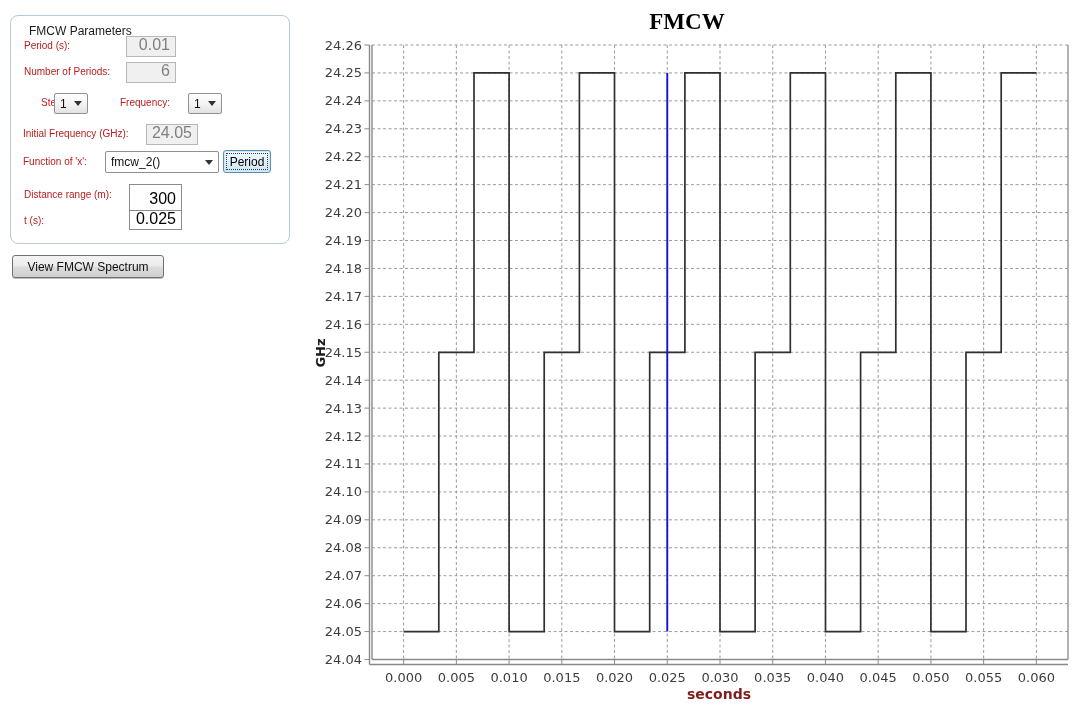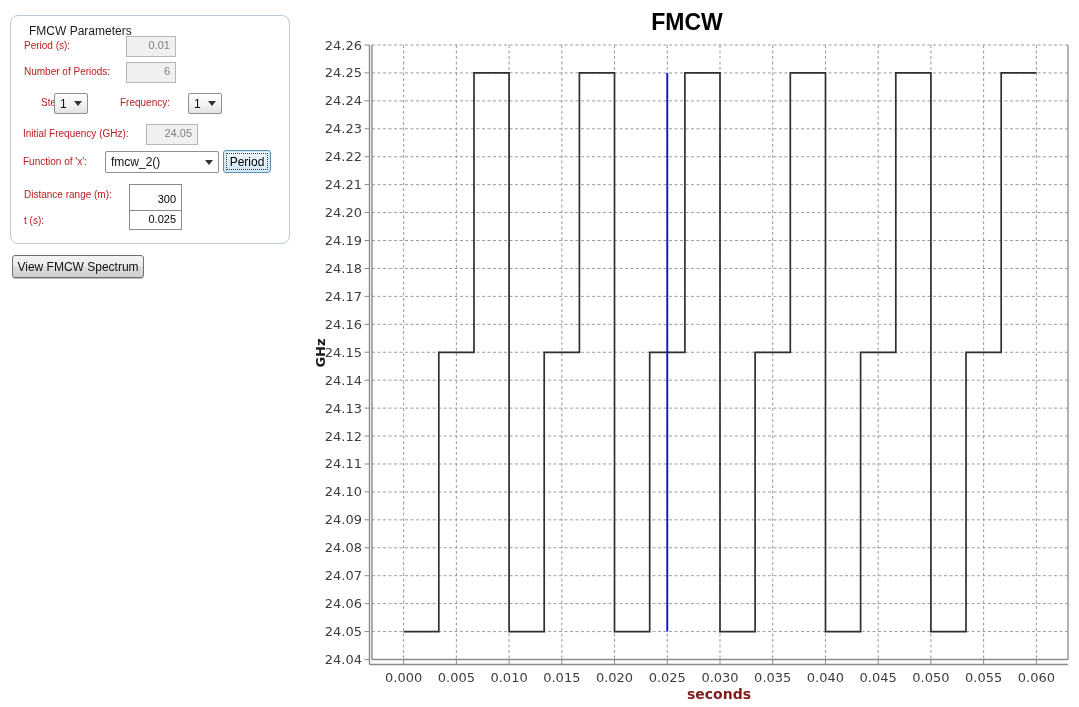--- a/index.html
+++ b/index.html
@@ -6,21 +6,21 @@
   body{width:1079px;height:707px;position:relative;overflow:hidden;
        font-family:"Liberation Sans",sans-serif;-webkit-font-smoothing:antialiased;}
 
   
   .groupbox{position:absolute;left:10px;top:15px;width:278px;height:227px;
             border:1px solid #bac9d8;border-radius:8px;}
   .groupbox-label{position:absolute;left:14px;top:8px;background:#fff;padding:0 4px;
                   font-size:12px;color:#1b1b1b;white-space:nowrap;}
   .lbl{position:absolute;font-size:10px;color:#b91c1c;white-space:nowrap;}
   .tb{position:absolute;box-sizing:border-box;font-family:"Liberation Sans",sans-serif;
-      font-size:11px;text-align:right;padding:0 5px 3px 2px;outline:none;}
+      font-size:16px;text-align:right;padding:0 5px 3px 2px;outline:none;}
   .tb.dis{background:#f0f0f0;border:1px solid #b6b7b8;color:#7f7f7f;}
   .tb.en{background:#fff;border:1px solid #8a8b8c;color:#000;}
   .combo{position:absolute;box-sizing:border-box;border:1px solid #8e9091;border-radius:2px;
          background:linear-gradient(180deg,#fefefe 0%,#f4f4f4 50%,#e2e2e2 100%);
          display:flex;align-items:center;font-size:12px;color:#101010;
          padding:0 5px;cursor:default;}
   .combo.white{background:#fff;}
   .combo .arr{margin-left:auto;width:0;height:0;border-left:4px solid transparent;
               border-right:4px solid transparent;border-top:5px solid #333;}
   .apply-btn{position:absolute;box-sizing:border-box;border:1px solid #5d8fae;border-radius:3px;
@@ -29,21 +29,21 @@
              display:flex;align-items:center;justify-content:center;
              font-size:12px;color:#000;cursor:default;}
   .apply-btn::before{content:"";position:absolute;inset:2px;border:1px dotted #3a3a3a;}
   .win-btn{position:absolute;box-sizing:border-box;border:1px solid #707070;border-radius:3px;
            background:linear-gradient(180deg,#f3f3f3 0%,#ebebeb 48%,#dddddd 52%,#cfcfcf 100%);
            display:flex;align-items:center;justify-content:center;
            font-size:12px;color:#111;cursor:default;box-shadow:0 1px 0 #bdbdbd;}
 
   
   .chart-title{position:absolute;left:637px;top:9px;width:100px;text-align:center;
-               font-family:Liberation Sans, sans-serif;font-weight:bold;font-size:23px;color:#000;}
+               font-family:Liberation Serif, serif;font-weight:bold;font-size:23px;color:#000;}
   .ylabel{position:absolute;left:300px;top:337px;width:40px;height:32px;
           display:flex;align-items:center;justify-content:center;
           transform:rotate(-90deg);font-family:"DejaVu Sans",sans-serif;
           font-weight:bold;font-size:13px;color:#1a1a1a;}
   .xlabel{position:absolute;left:659px;top:686px;width:120px;text-align:center;
           font-family:"DejaVu Sans",sans-serif;font-weight:bold;font-size:14px;color:#7f1d1d;}
   #chart-svg{position:absolute;left:0;top:0;}
 </style>
 </head>
 <body>
@@ -81,21 +81,21 @@
 <div class="apply-btn" style="left:223px;top:150px;width:48px;height:23px;">
   <span>Period</span>
 </div>
 
 <div class="lbl" style="left:24px;top:189px;">Distance range (m):</div>
 <input class="tb en" style="left: 129px; top: 184px; width: 53px; height: 32px;" value="300">
 
 <div class="lbl" style="left:24px;top:215px;">t (s):</div>
 <input class="tb en" style="left: 129px; top: 210px; width: 53px; height: 20px;" value="0.025">
 
-<div class="win-btn" style="left:12px;top:255px;width:132px;height:23px;">
+<div class="win-btn" style="left:12px;top:255px;width:152px;height:23px;">
   <span>View FMCW Spectrum</span>
 </div>
 
 <div class="chart-title">FMCW</div>
 <div class="ylabel">GHz</div>
 <div class="xlabel">seconds</div>
 <svg id="chart-svg" width="1079" height="707">
     <line x1="403.6363636363636" y1="45" x2="403.6363636363636" y2="659.5" stroke="#9b9b9b" stroke-width="1" stroke-dasharray="3,2.5"></line>
     <line x1="456.3636363636364" y1="45" x2="456.3636363636364" y2="659.5" stroke="#9b9b9b" stroke-width="1" stroke-dasharray="3,2.5"></line>
     <line x1="509.0909090909091" y1="45" x2="509.0909090909091" y2="659.5" stroke="#9b9b9b" stroke-width="1" stroke-dasharray="3,2.5"></line>

